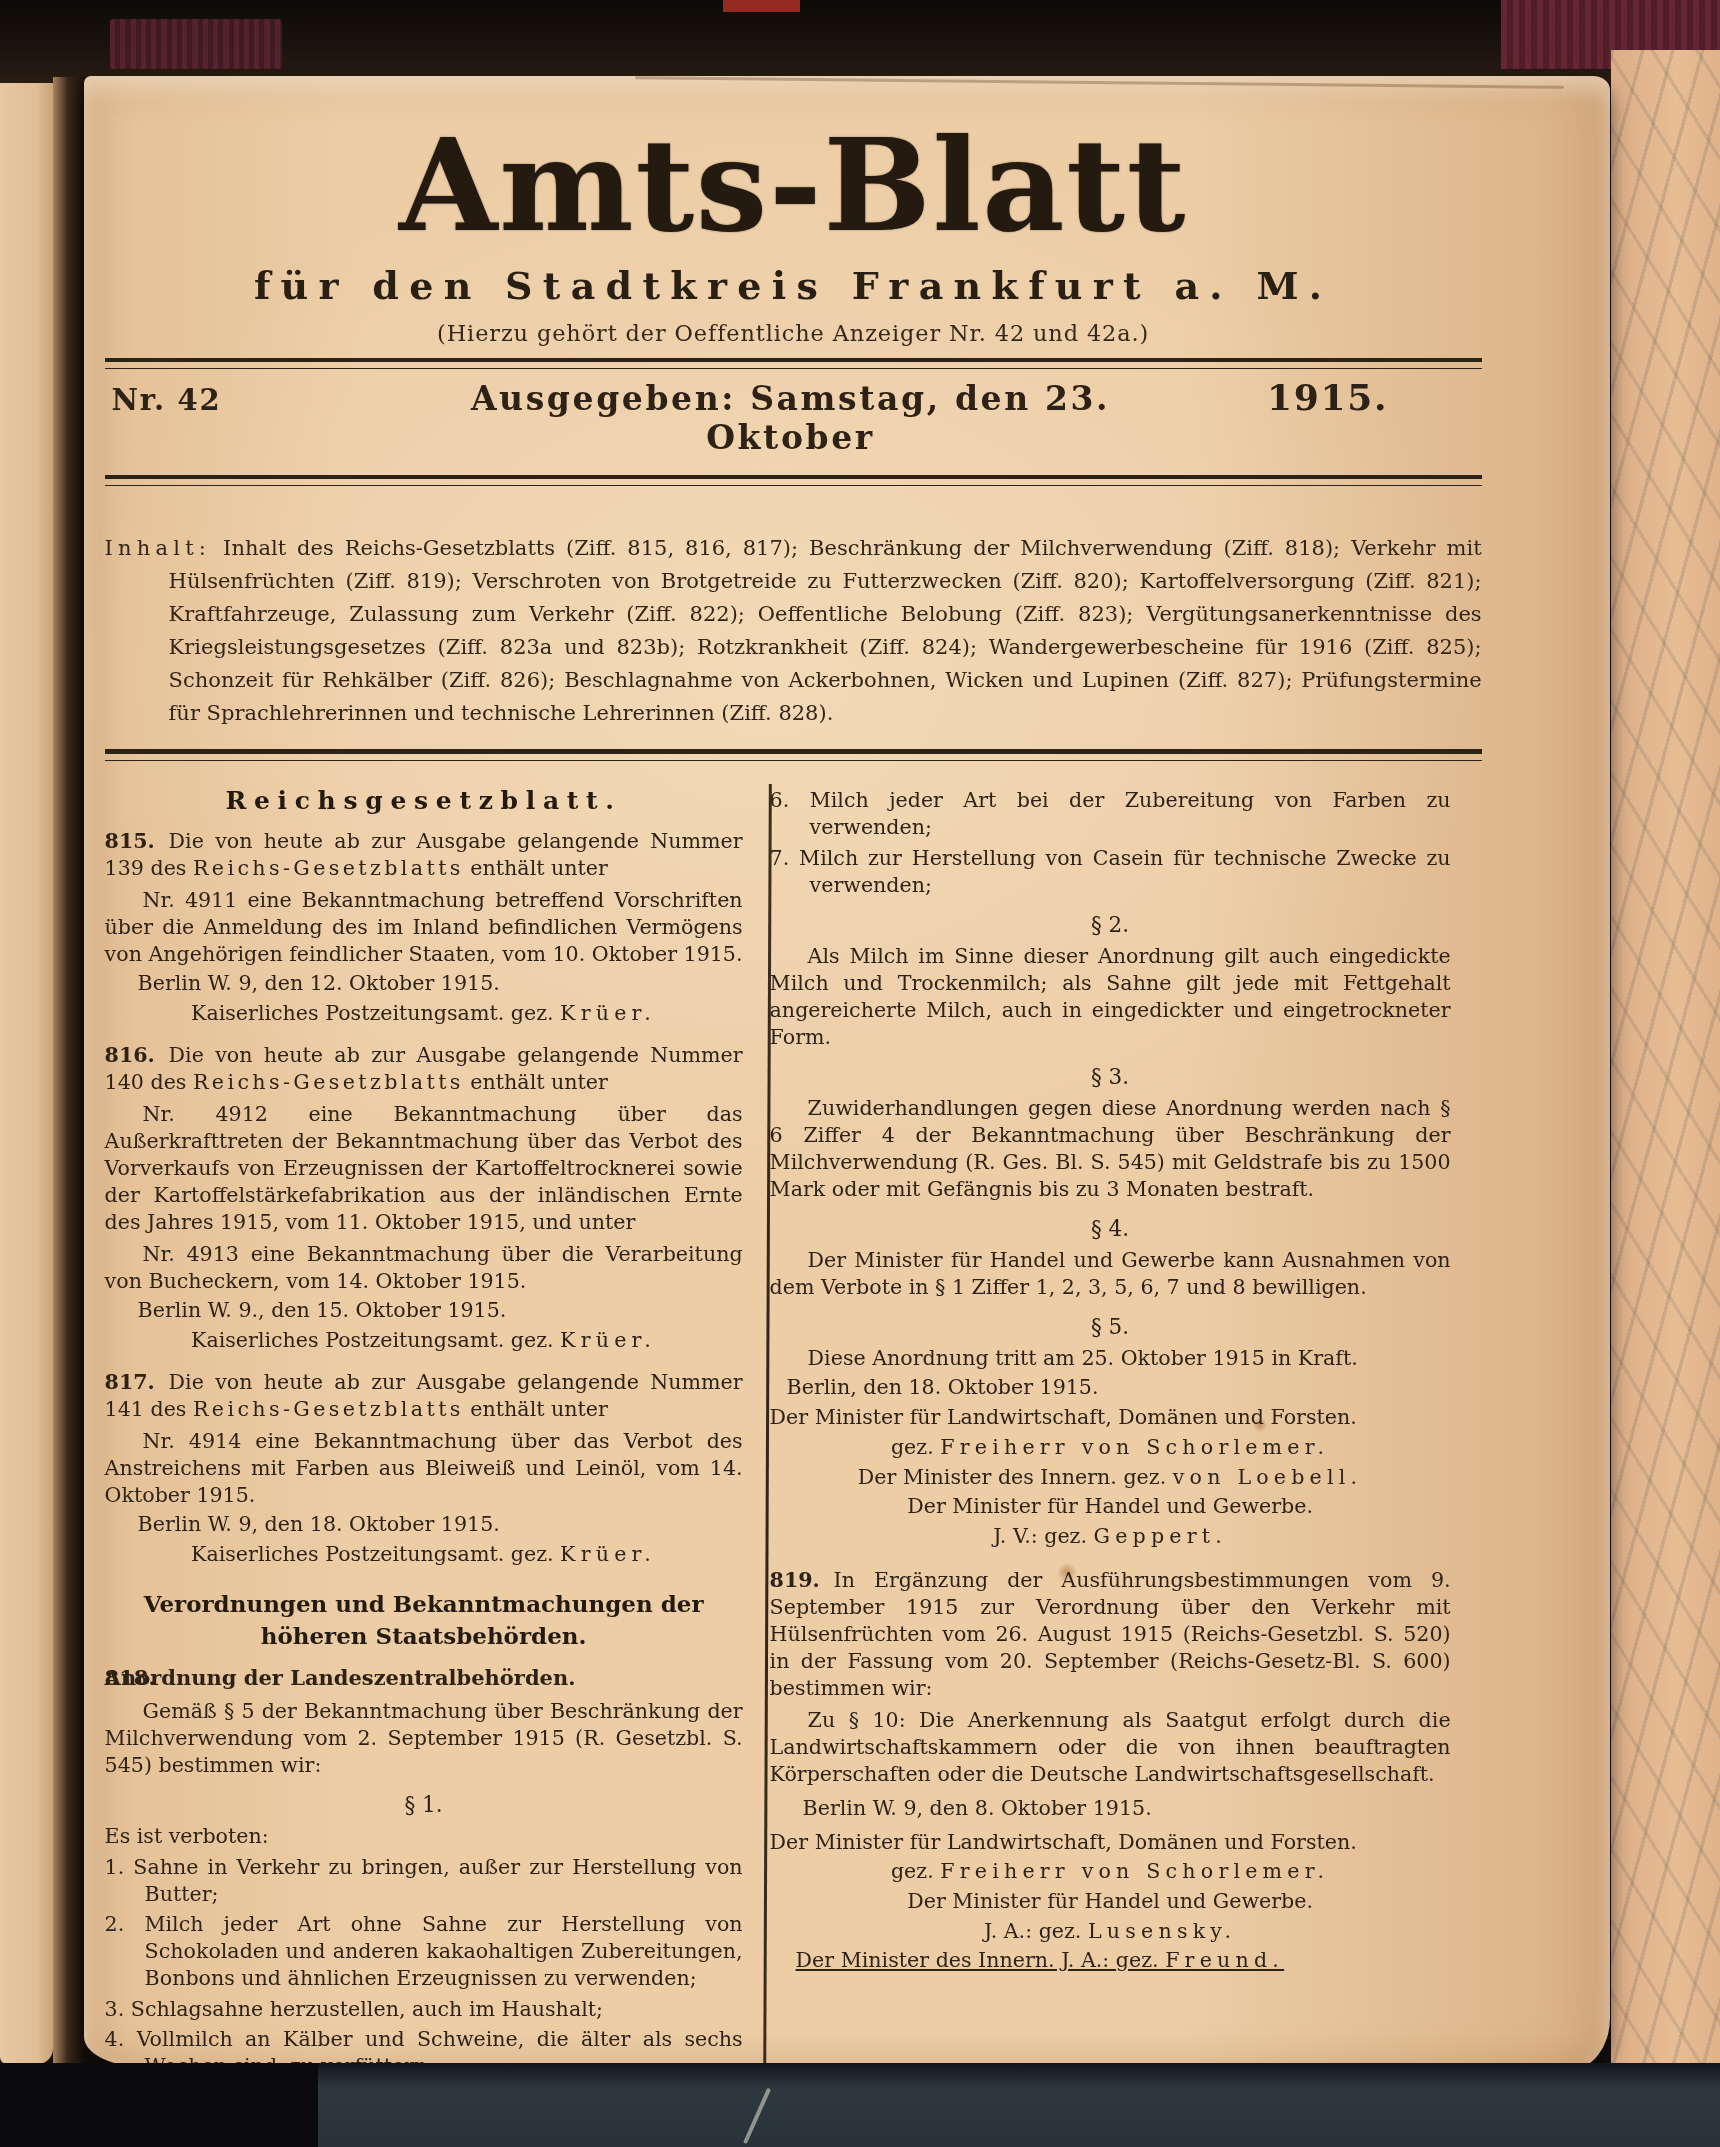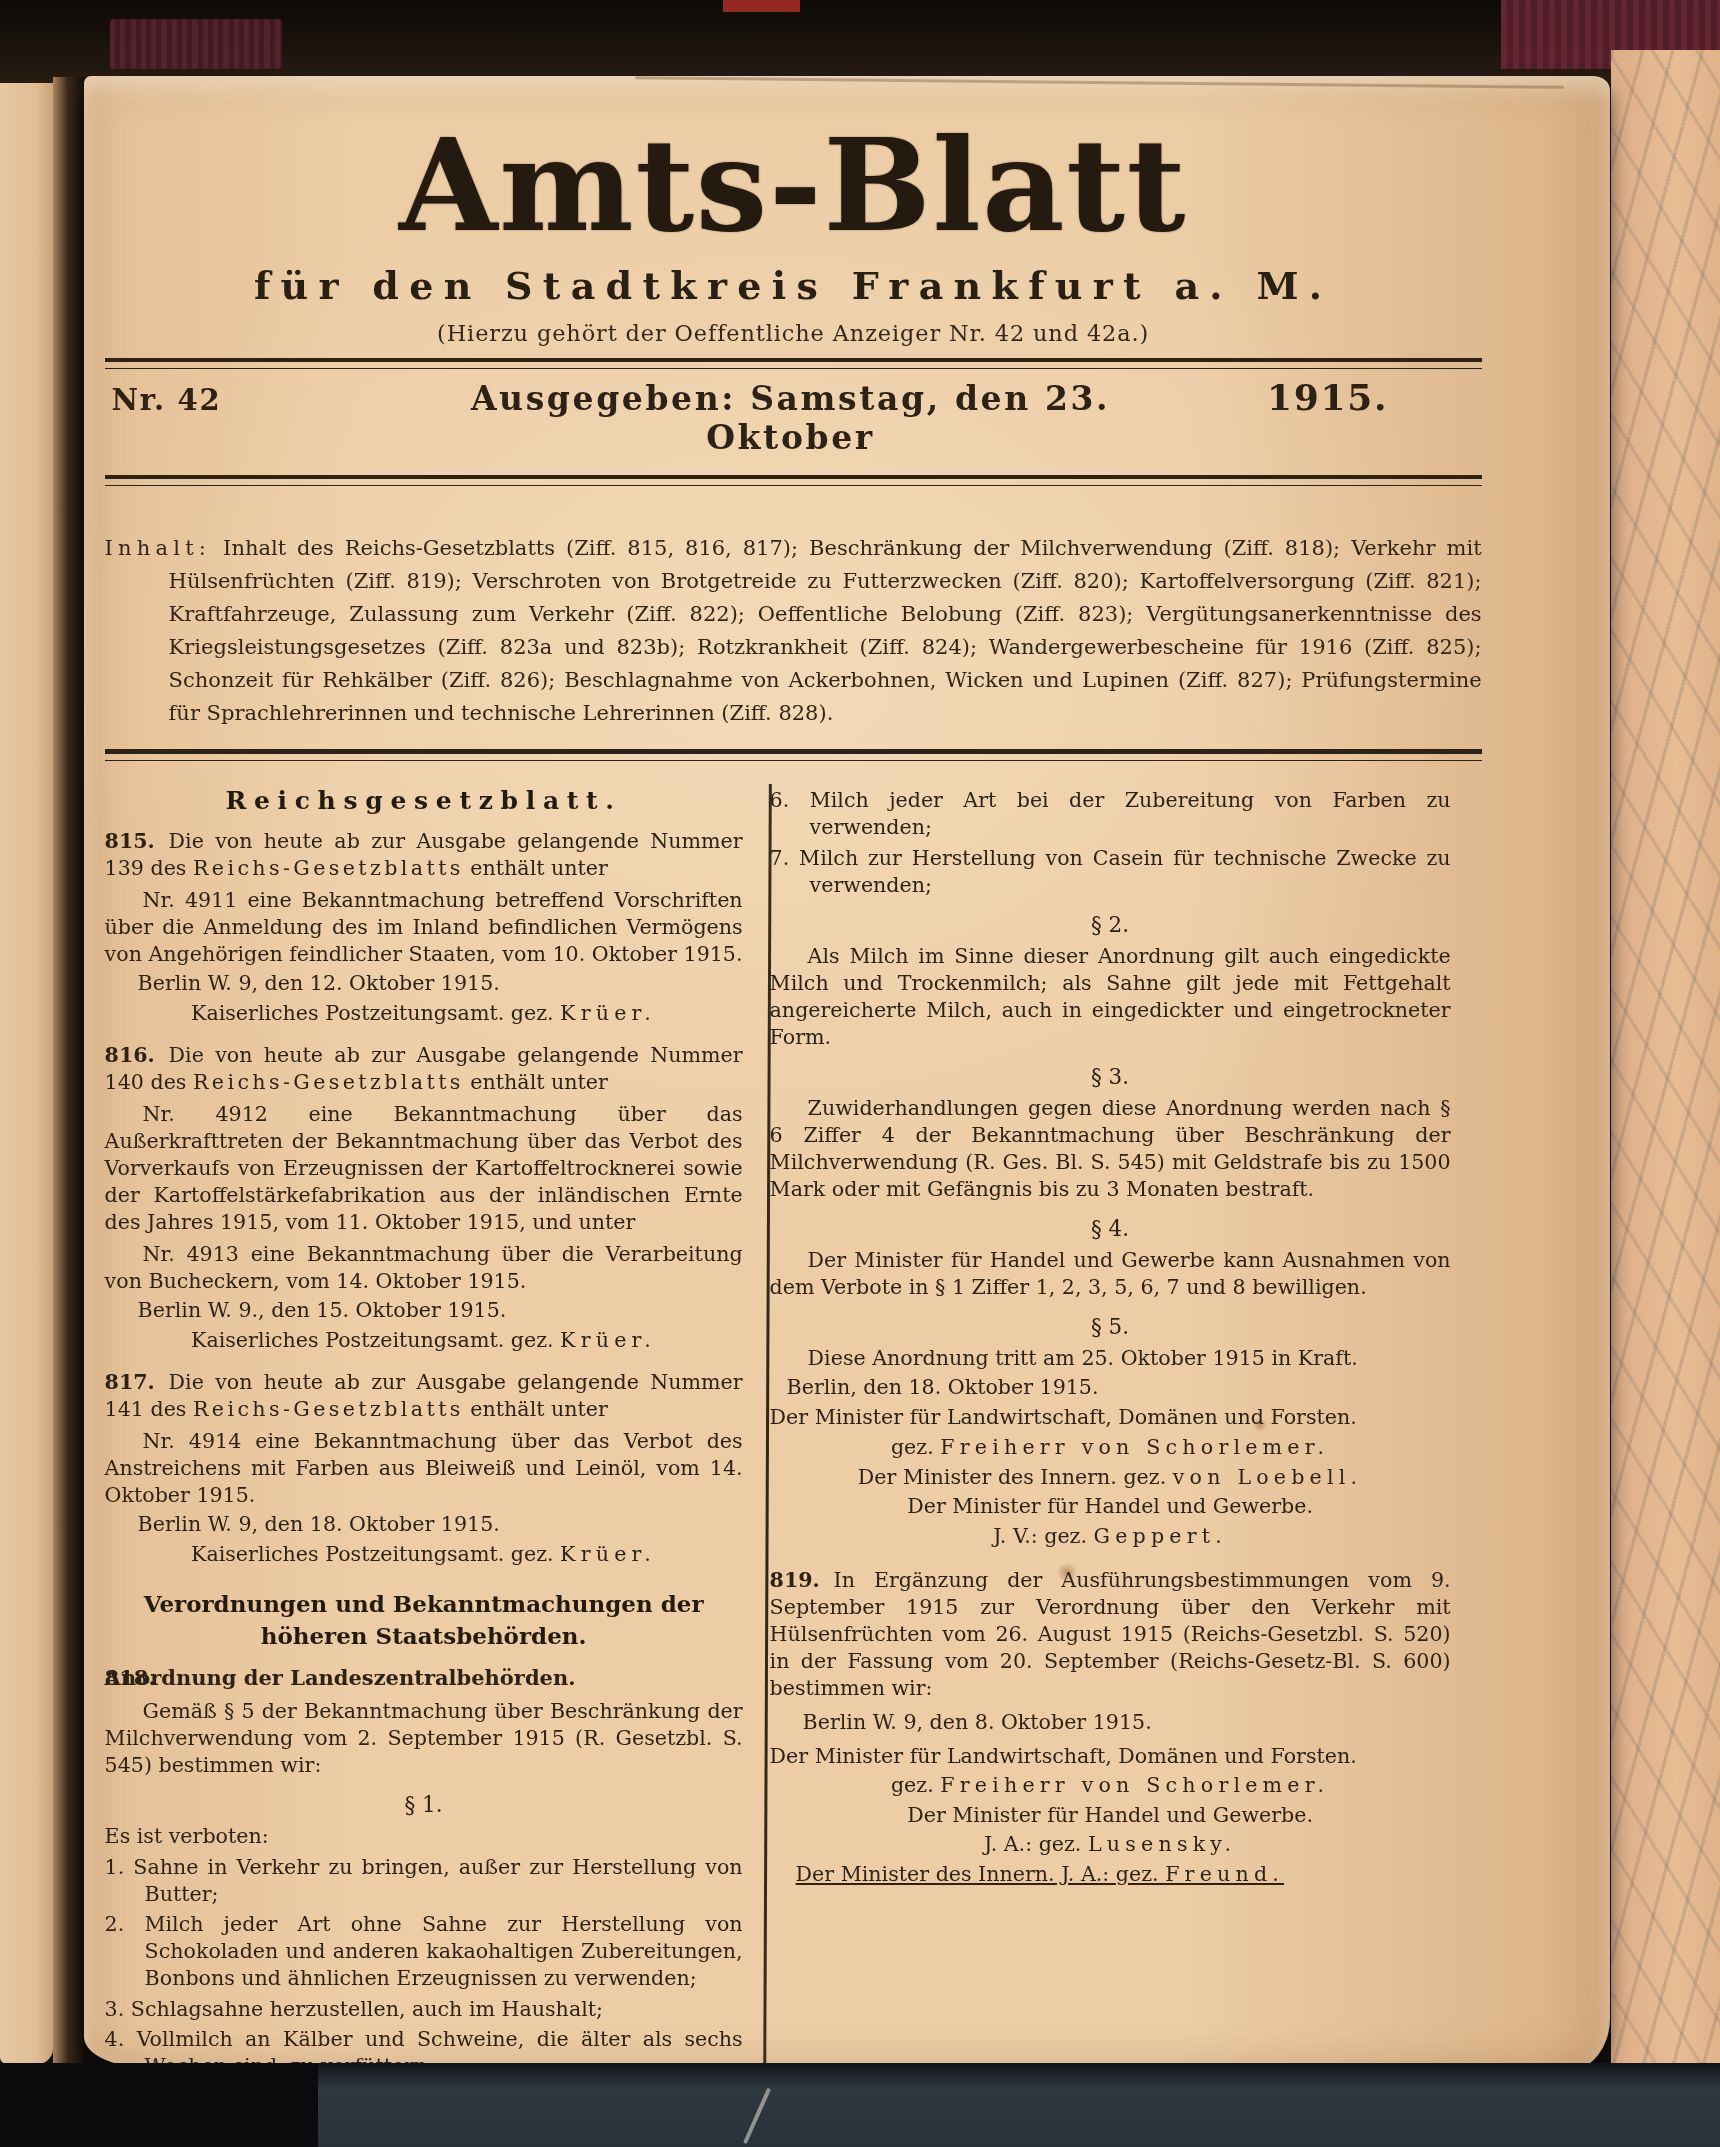--- a/index.html
+++ b/index.html
@@ -175,20 +175,21 @@
         <div class="para indent">Diese Anordnung tritt am 25. Oktober 1915 in Kraft.</div>
         <div class="place-line" style="padding-left:17px;">Berlin, den 18. Oktober 1915.</div>
 
         <div class="sigblock-left">Der Minister für Landwirtschaft, Domänen und Forsten.</div>
         <div class="sig-line"><span>gez. </span><span class="sig-name">Freiherr von Schorlemer.</span></div>
         <div class="sig-line"><span>Der Minister des Innern.  gez. </span><span class="sig-name">von Loebell.</span></div>
         <div class="sig-line">Der Minister für Handel und Gewerbe.</div>
         <div class="sig-line"><span>J. V.: gez. </span><span class="sig-name">Geppert.</span></div>
 
         <div class="para" style="margin-top:17px;"><span class="num">819.</span><span>In Ergänzung der Ausführungsbestimmungen vom 9. September 1915 zur Verordnung über den Verkehr mit Hülsenfrüchten vom 26. August 1915 (Reichs-Gesetzbl. S. 520) in der Fassung vom 20. September (Reichs-Gesetz-Bl. S. 600) bestimmen wir:</span></div>
+        <div class="para indent">Zu § 10: Die Anerkennung als Saatgut erfolgt durch die Landwirtschaftskammern oder die von ihnen beauftragten Körperschaften oder die Deutsche Landwirtschaftsgesellschaft.</div>
         <div class="place-line" style="margin-top:6.9px;">Berlin W. 9, den 8. Oktober 1915.</div>
 
         <div class="sigblock-left" style="margin-top:6.9px;">Der Minister für Landwirtschaft, Domänen und Forsten.</div>
         <div class="sig-line"><span>gez. </span><span class="sig-name">Freiherr von Schorlemer.</span></div>
         <div class="sig-line">Der Minister für Handel und Gewerbe.</div>
         <div class="sig-line"><span>J. A.: gez. </span><span class="sig-name">Lusensky.</span></div>
         <div class="sig-line" style="text-align:left;padding-left:26px;text-decoration:underline;"><span>Der Minister des Innern.  J. A.: gez. </span><span class="sig-name">Freund.</span></div>
       </div>
     </div>
   </div>

